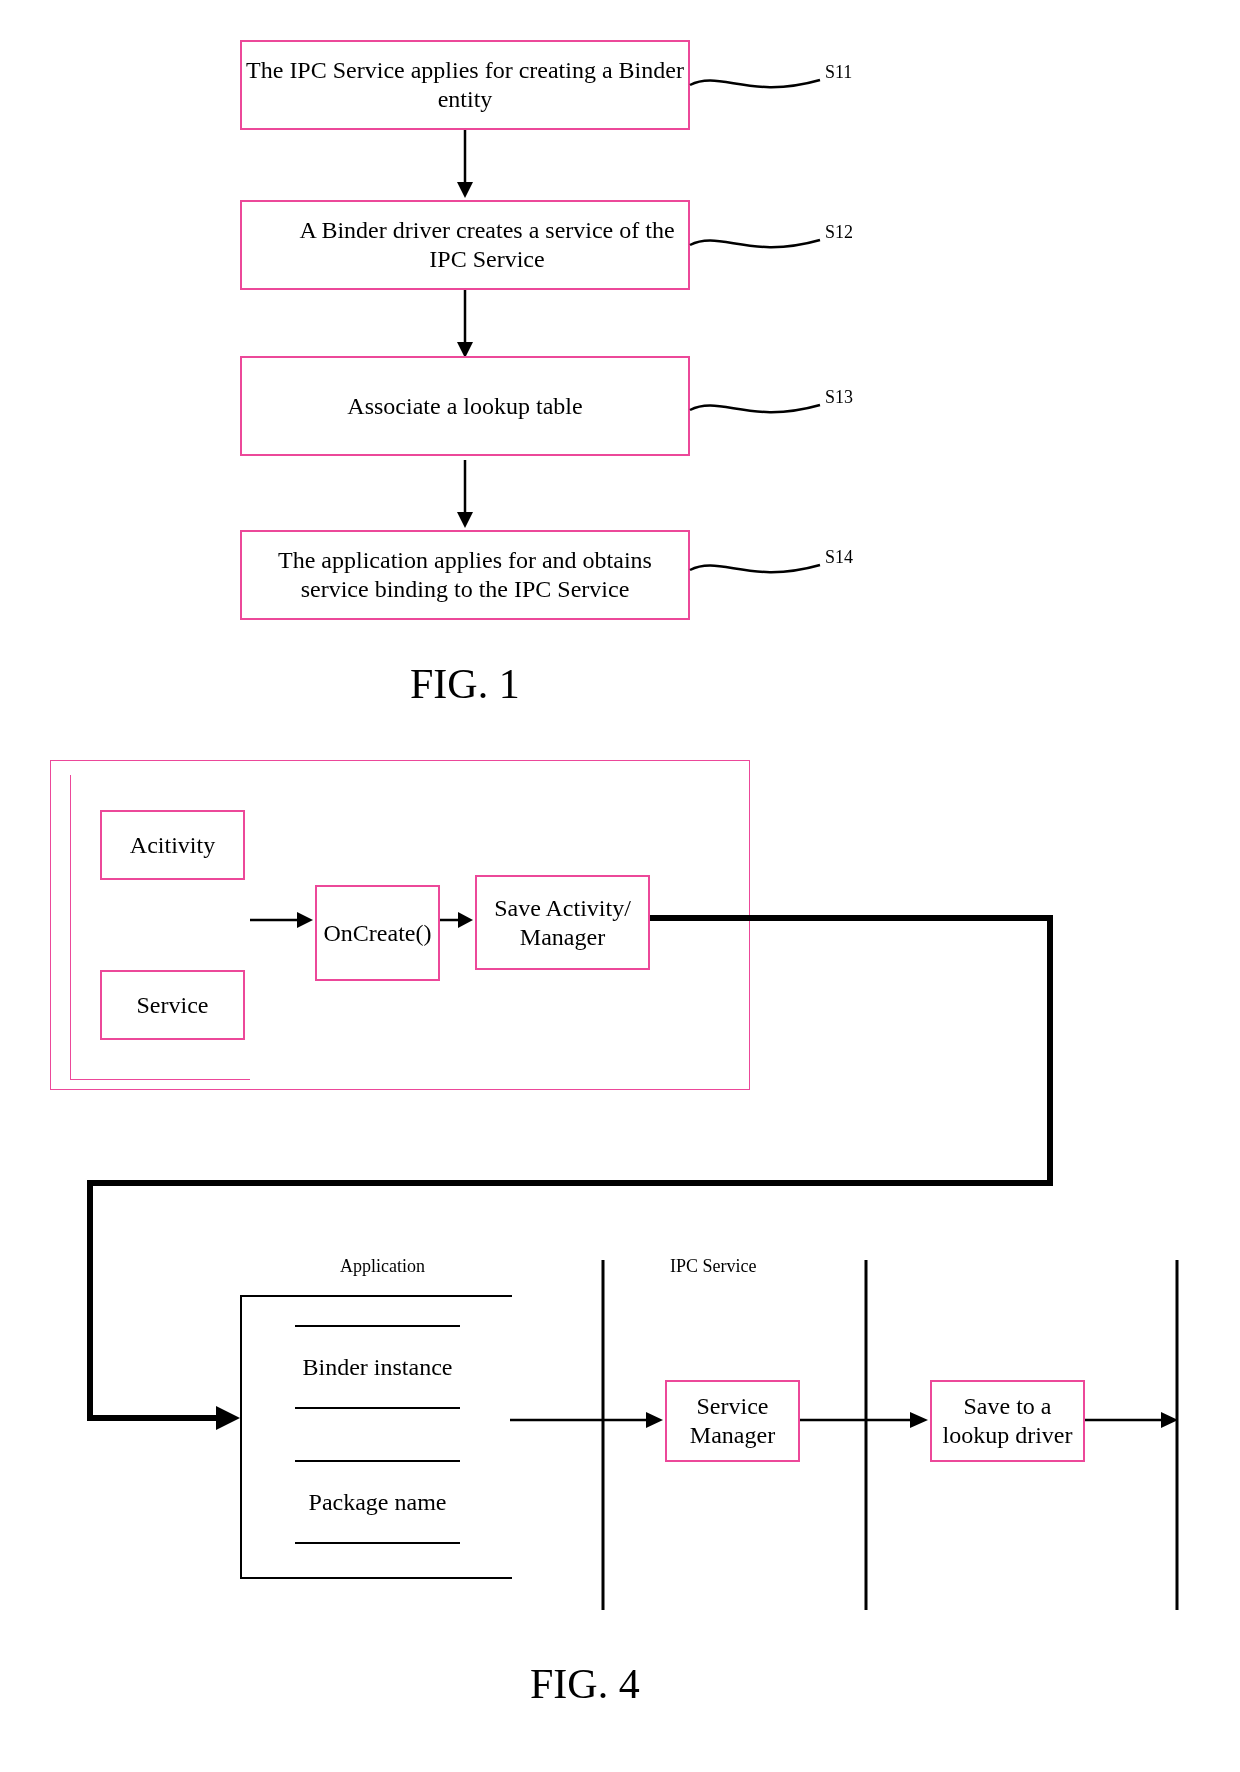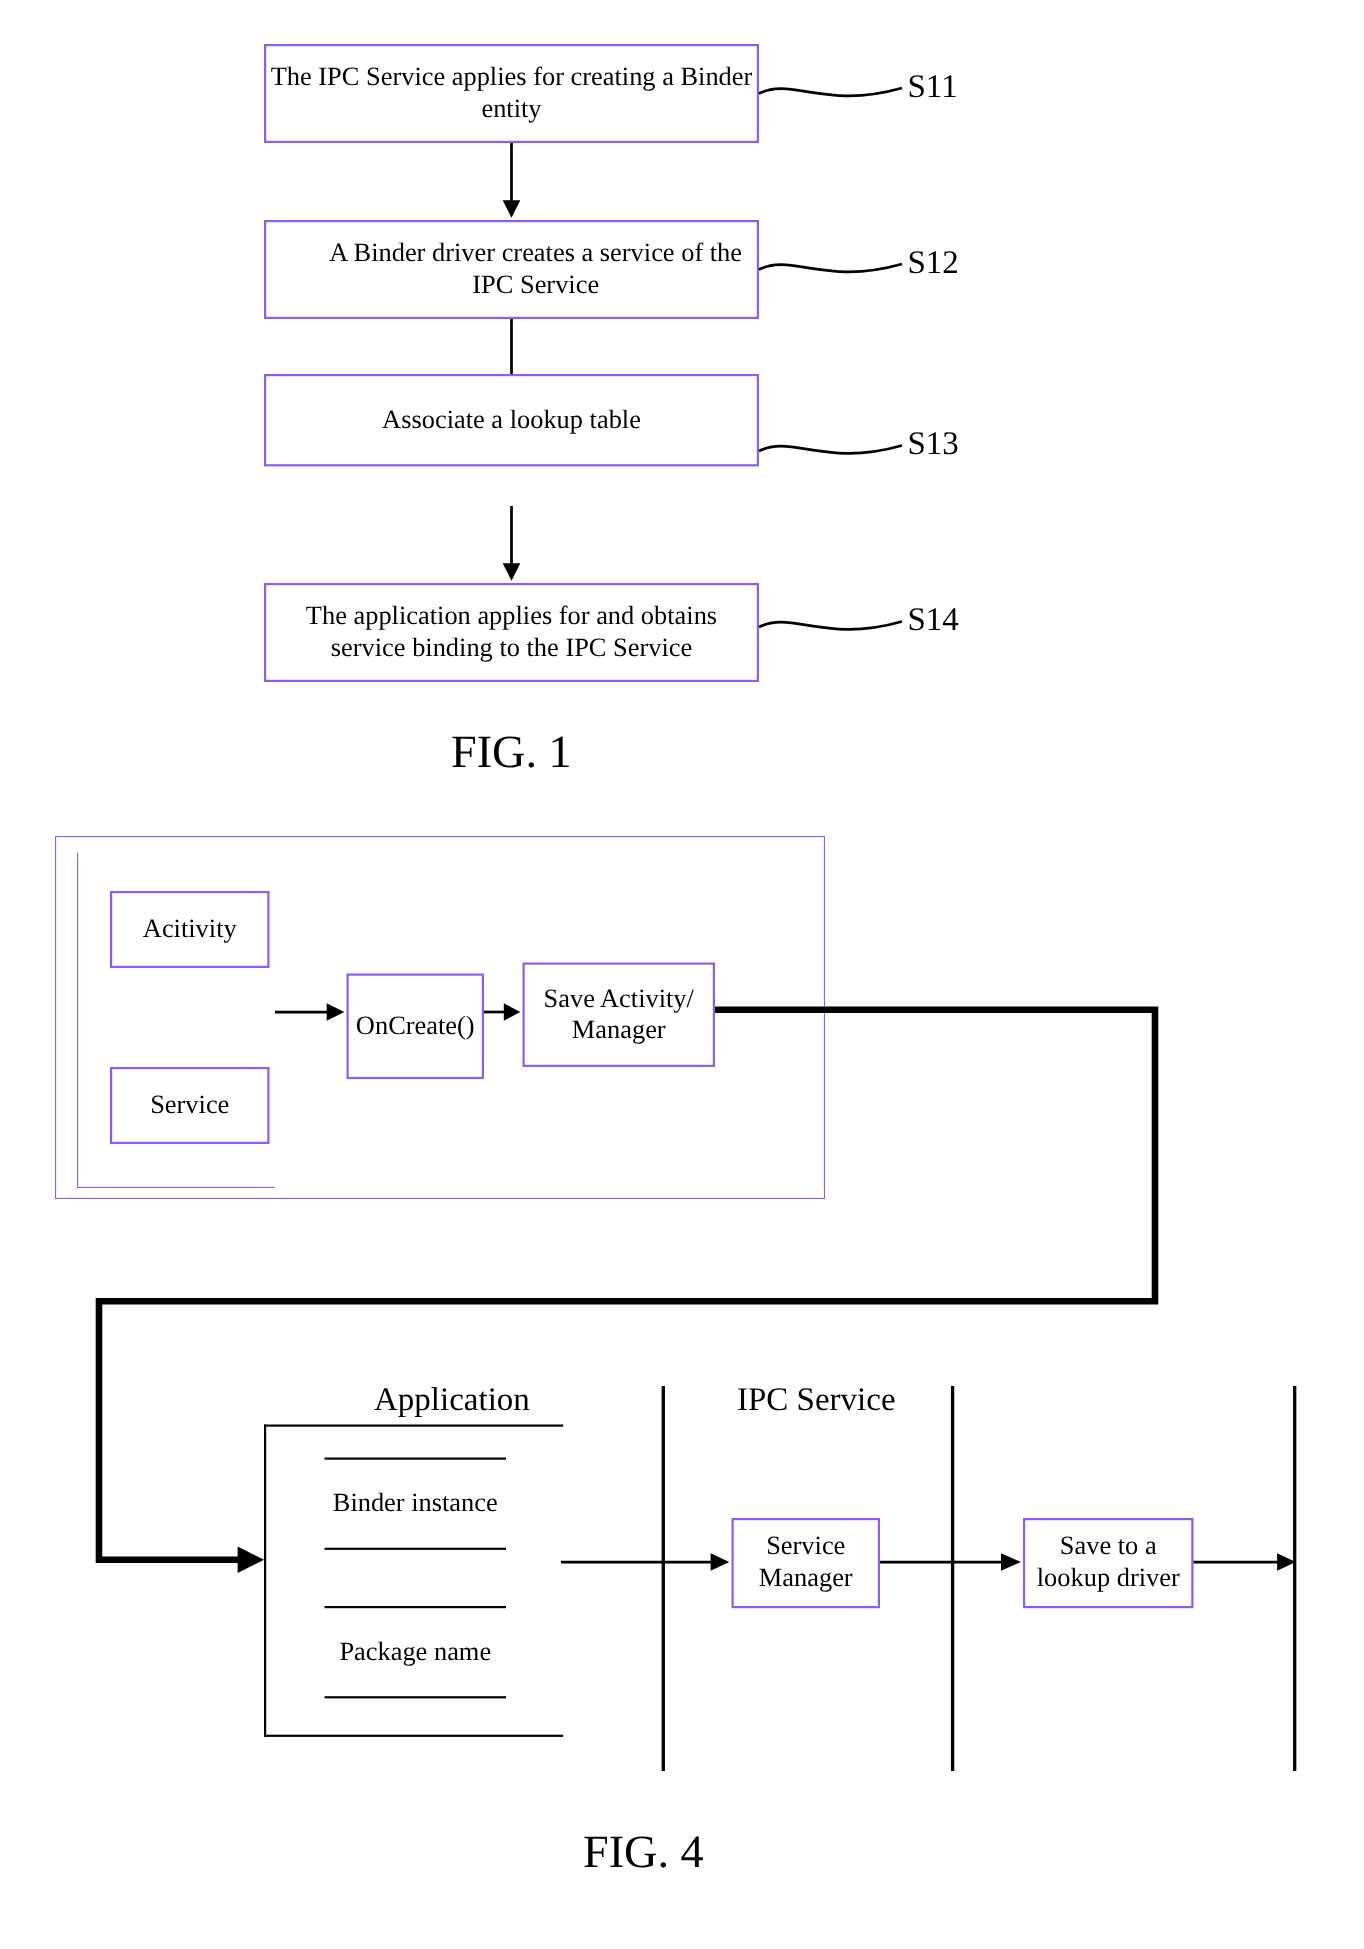--- a/index.html
+++ b/index.html
@@ -6,34 +6,34 @@
     margin: 0;
     padding: 0;
     background: #fff;
     font-family: "Times New Roman", serif;
     width: 1240px;
     height: 1772px;
     position: relative;
   }
   .box {
     position: absolute;
-    border: 2px solid #8b5cf6;
+    border: 2px solid #ec4899;
     background: #fff;
     display: flex;
     align-items: center;
     justify-content: center;
     text-align: center;
     font-size: 24px;
     line-height: 1.2;
     padding: 4px;
     box-sizing: border-box;
   }
   .label {
     position: absolute;
-    font-size: 30px;
+    font-size: 18px;
   }
   .fig-caption {
     position: absolute;
     font-size: 42px;
     font-family: "Times New Roman", serif;
     text-align: center;
   }
   svg {
     position: absolute;
     overflow: visible;
@@ -63,21 +63,21 @@
 <svg style="left:690px; top:235px; width:130px; height:40px;">
   <path d="M0 10 C 30 -5, 60 25, 130 5" stroke="#000" stroke-width="2.5" fill="none"></path>
 </svg>
 <div class="label" style="left:825px; top:222px;">S12</div>
 
 <svg style="left:455px; top:290px; width:20px; height:70px;">
   <line x1="10" y1="0" x2="10" y2="56" stroke="#000" stroke-width="2.5"></line>
   <polygon points="10,68 2,52 18,52" fill="#000"></polygon>
 </svg>
 
-<div class="box" style="left:240px; top:340px; width:450px; height:84px;">
+<div class="box" style="left:240px; top:356px; width:450px; height:100px;">
   <span>Associate a lookup table</span>
 </div>
 
 <svg style="left:690px; top:400px; width:130px; height:40px;">
   <path d="M0 10 C 30 -5, 60 25, 130 5" stroke="#000" stroke-width="2.5" fill="none"></path>
 </svg>
 <div class="label" style="left:825px; top:387px;">S13</div>
 
 <svg style="left:455px; top:460px; width:20px; height:70px;">
   <line x1="10" y1="0" x2="10" y2="56" stroke="#000" stroke-width="2.5"></line>

